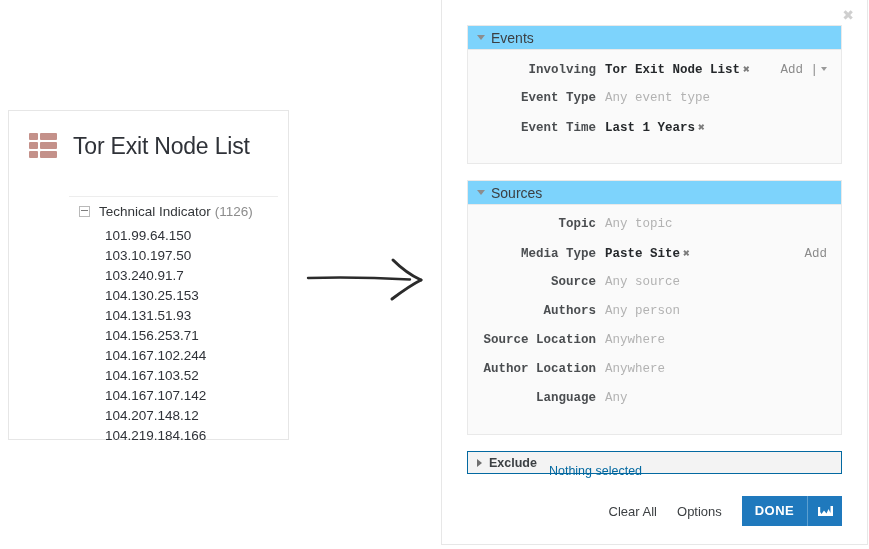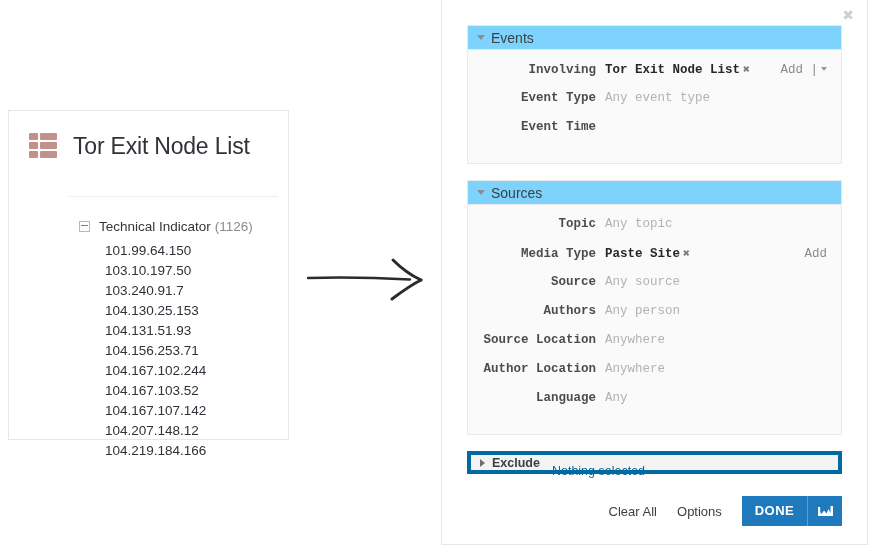--- a/index.html
+++ b/index.html
@@ -58,21 +58,21 @@
   #card-divider {
     position: absolute;
     left: 60px;
     right: 10px;
     top: 85px;
     border-top: 1px solid #ededed;
   }
   #indicator-group {
     position: absolute;
     left: 0;
-    top: 104px;
+    top: 89px;
     right: 0;
   }
   #group-header {
     display: flex;
     align-items: center;
     padding-left: 70px;
     height: 22px;
     font-size: 13.5px;
     color: #333639;
   }
@@ -227,21 +227,21 @@
     border-right: 3.5px solid transparent;
     border-top: 4px solid #9a9a9a;
     vertical-align: 2px;
     margin-left: 3px;
   }
 
   
   #exclude-bar {
     height: 23px;
     background: #f3f3f3;
-    border: 4px solid #0369a1;
+    border: 1px solid #0369a1;
     display: flex;
     align-items: center;
     padding-left: 9px;
     font-size: 12.5px;
     box-sizing: border-box;
     margin-bottom: 22px;
   }
   #exclude-label { color: #3c4043; font-weight: bold; }
   #exclude-value { color: #0369a1; margin-left: 12px; margin-top: 16px; }
 
@@ -351,20 +351,21 @@
           <div class="faction"><span>Add</span> <span>|</span><span class="caret-small"></span></div>
         </div>
 
         <div class="frow">
           <div class="flabel">Event Type</div>
           <div class="fvalue placeholder">Any event type</div>
         </div>
 
         <div class="frow">
           <div class="flabel">Event Time</div>
+          <div class="fvalue selected"><span>Last 1 Years</span><span class="chip-x">✖</span></div>
         </div>
 
 
       </div>
     </div>
 
     <div class="section">
       <div class="section-header">
         <span class="tri-down"></span>
         <span>Sources</span>

